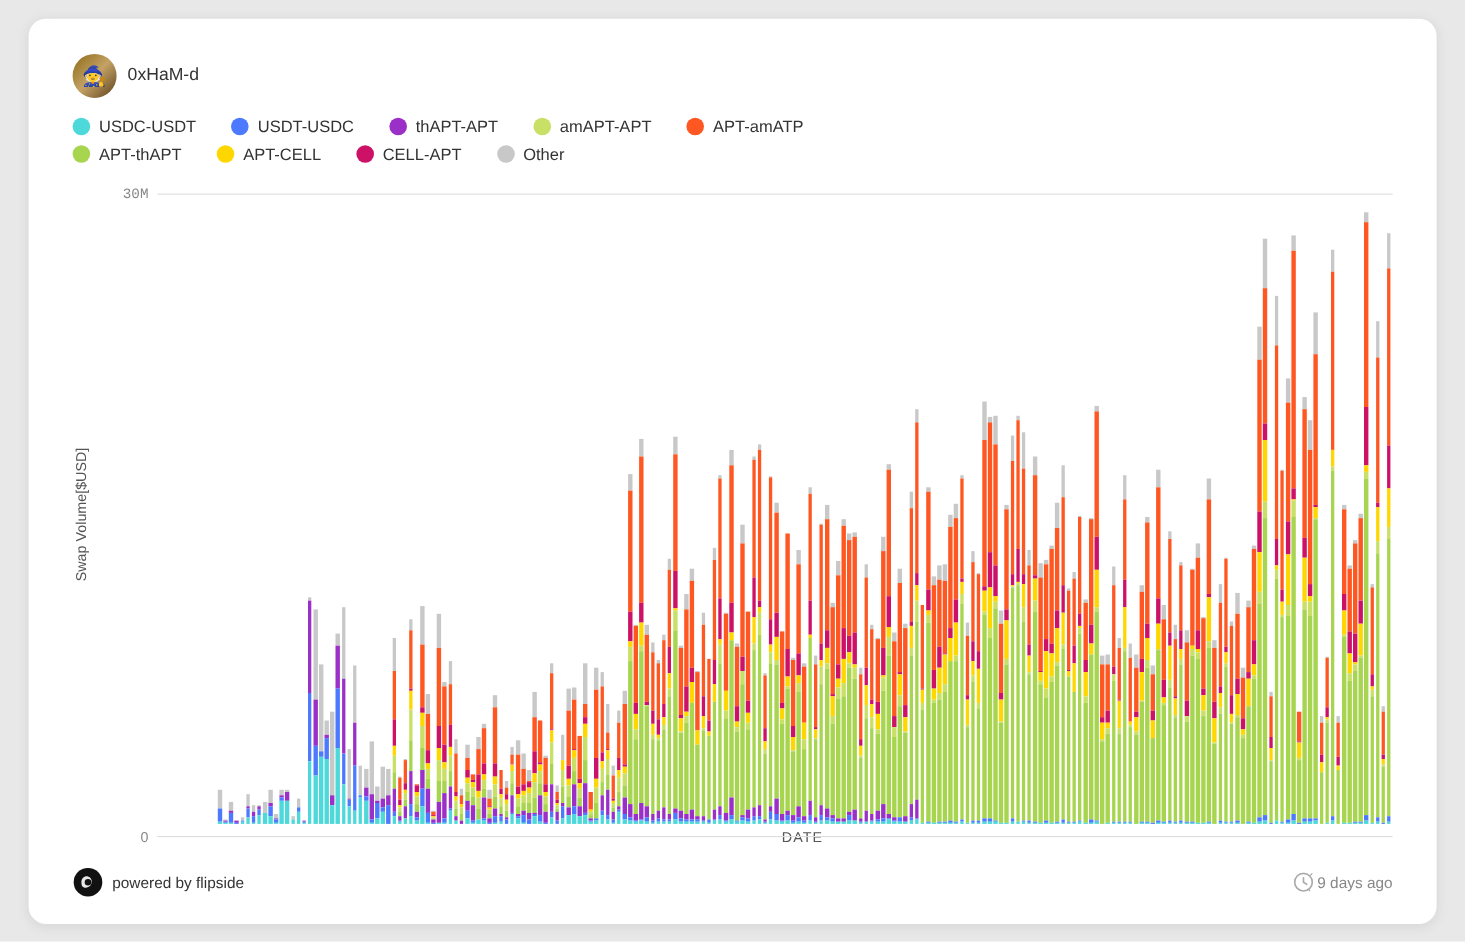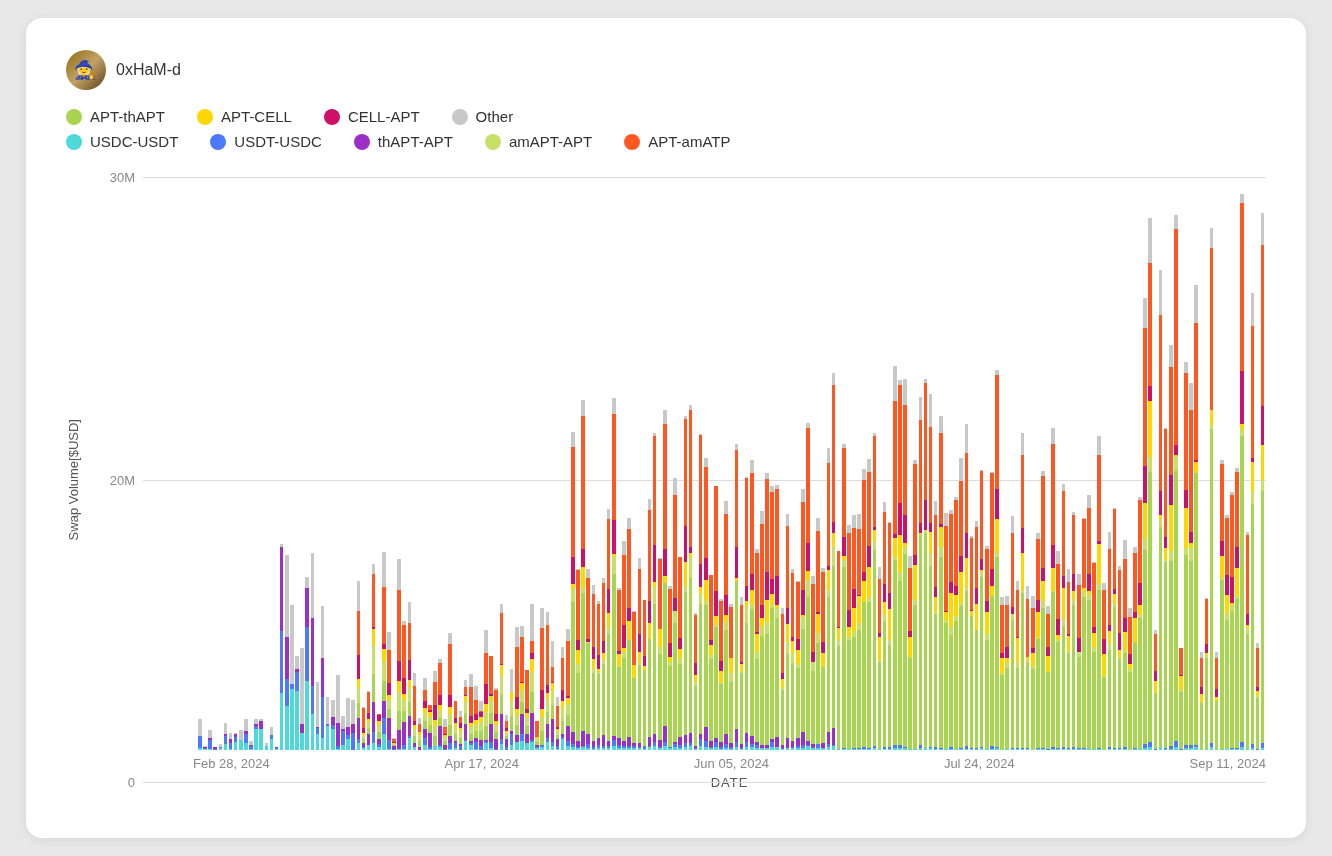--- a/index.html
+++ b/index.html
@@ -193,39 +193,20 @@
 
 <div class="card">
   <div class="header">
     <div class="user-info">
       <div class="avatar">🧙</div>
       <span class="username">0xHaM-d</span>
     </div>
   </div>
 
   <div class="legend">
-    <div class="legend-row">
-
-    <div class="legend-item">
-          <div class="legend-dot" style="background:#A8D54F"></div>
-          <span>APT-thAPT</span>
-        </div>
-        <div class="legend-item">
-          <div class="legend-dot" style="background:#FFD700"></div>
-          <span>APT-CELL</span>
-        </div>
-        <div class="legend-item">
-          <div class="legend-dot" style="background:#CC1166"></div>
-          <span>CELL-APT</span>
-        </div>
-        <div class="legend-item">
-          <div class="legend-dot" style="background:#C8C8C8"></div>
-          <span>Other</span>
-        </div>
-      </div>
     <div class="legend-row">
 
     <div class="legend-item">
           <div class="legend-dot" style="background:#4DD9D9"></div>
           <span>USDC-USDT</span>
         </div>
         <div class="legend-item">
           <div class="legend-dot" style="background:#4D79FF"></div>
           <span>USDT-USDC</span>
         </div>
@@ -235,32 +216,47 @@
         </div>
         <div class="legend-item">
           <div class="legend-dot" style="background:#C8E066"></div>
           <span>amAPT-APT</span>
         </div>
         <div class="legend-item">
           <div class="legend-dot" style="background:#FF5722"></div>
           <span>APT-amATP</span>
         </div>
       </div>
+    <div class="legend-row">
+
+    <div class="legend-item">
+          <div class="legend-dot" style="background:#A8D54F"></div>
+          <span>APT-thAPT</span>
+        </div>
+        <div class="legend-item">
+          <div class="legend-dot" style="background:#FFD700"></div>
+          <span>APT-CELL</span>
+        </div>
+        <div class="legend-item">
+          <div class="legend-dot" style="background:#CC1166"></div>
+          <span>CELL-APT</span>
+        </div>
+        <div class="legend-item">
+          <div class="legend-dot" style="background:#C8C8C8"></div>
+          <span>Other</span>
+        </div>
+      </div>
   </div>
 
   <div class="chart-area">
     <div class="y-axis-label">Swap Volume[$USD]</div>
     <div class="chart-container">
       <div class="grid-lines" id="grid-lines-container" style="position: absolute; inset: 0px; display: flex; flex-direction: column; justify-content: space-between; pointer-events: none;">
-          <div class="grid-line-group" style="display: flex; align-items: center; width: 100%;">
+          <div class="grid-line-group" style="display: flex; align-items: center; width: 100%; font-family: Liberation Mono, monospace;">
       <span class="grid-label">30M</span>
-      <div class="grid-line"></div>
-    </div>
-          <div class="grid-line-group" style="display: flex; align-items: center; width: 100%;">
-      <span class="grid-label">20M</span>
       <div class="grid-line"></div>
     </div>
           <div class="grid-line-group" style="display: flex; align-items: center; width: 100%;">
       <span class="grid-label">0</span>
       <div class="grid-line"></div>
     </div>
         </div>
       <div class="bars-wrapper" id="bars-container" style="height: 580px; position: absolute; left:104px; right:0; bottom:50px; top:0;">
           <div class="bar-column"></div>
           <div class="bar-column">
@@ -2207,24 +2203,35 @@
             <div class="bar-segment" style="height: 35px; background: rgb(255, 215, 0);"></div>
             <div class="bar-segment" style="height: 39px; background: rgb(204, 17, 102);"></div>
             <div class="bar-segment" style="height: 161px; background: rgb(255, 87, 34);"></div>
             <div class="bar-segment" style="height: 32px; background: rgb(200, 200, 200);"></div>
           </div>
         </div>
       <div style="position:absolute; left:0; right:0; bottom:50px; top:0; pointer-events:none;">
         
       </div>
       <div style="height: 580px;"></div>
-      <div class="x-axis" id="x-axis-container">
-          <span class="x-label">Feb 28, 2024</span>
-          <span class="x-label">Apr 17, 2024</span>
-          <span class="x-label">Jun 05, 2024</span>
-          <span class="x-label">Jul 24, 2024</span>
-          <span class="x-label">Sep 11, 2024</span>
-        </div>
       <div class="x-axis-title">DATE</div>
     </div>
   </div>
 
+  <div class="footer">
+    <div class="powered-by">
+      <svg class="flipside-logo" viewBox="0 0 28 28" fill="none">
+        <circle cx="14" cy="14" r="13" fill="#111"></circle>
+        <path d="M8 14 C8 9 13 7 16 10 C19 13 17 19 12 19 C9 19 8 17 8 14Z" fill="#fff" opacity="0.9"></path>
+        <circle cx="14" cy="14" r="3" fill="#111"></circle>
+      </svg>
+      <span>powered by flipside</span>
+    </div>
+    <div class="timestamp">
+      <svg width="18" height="18" viewBox="0 0 18 18">
+        <circle cx="9" cy="9" r="8" stroke="#aaa" stroke-width="1.5" fill="none"></circle>
+        <polyline points="9,5 9,9 12,11" stroke="#aaa" stroke-width="1.5" fill="none" stroke-linecap="round"></polyline>
+        <path d="M15 3 L17 1 M13 15 L15 17" stroke="#aaa" stroke-width="1.2"></path>
+      </svg>
+      <span>9 days ago</span>
+    </div>
+  </div>
 </div>
 
 </body></html>

